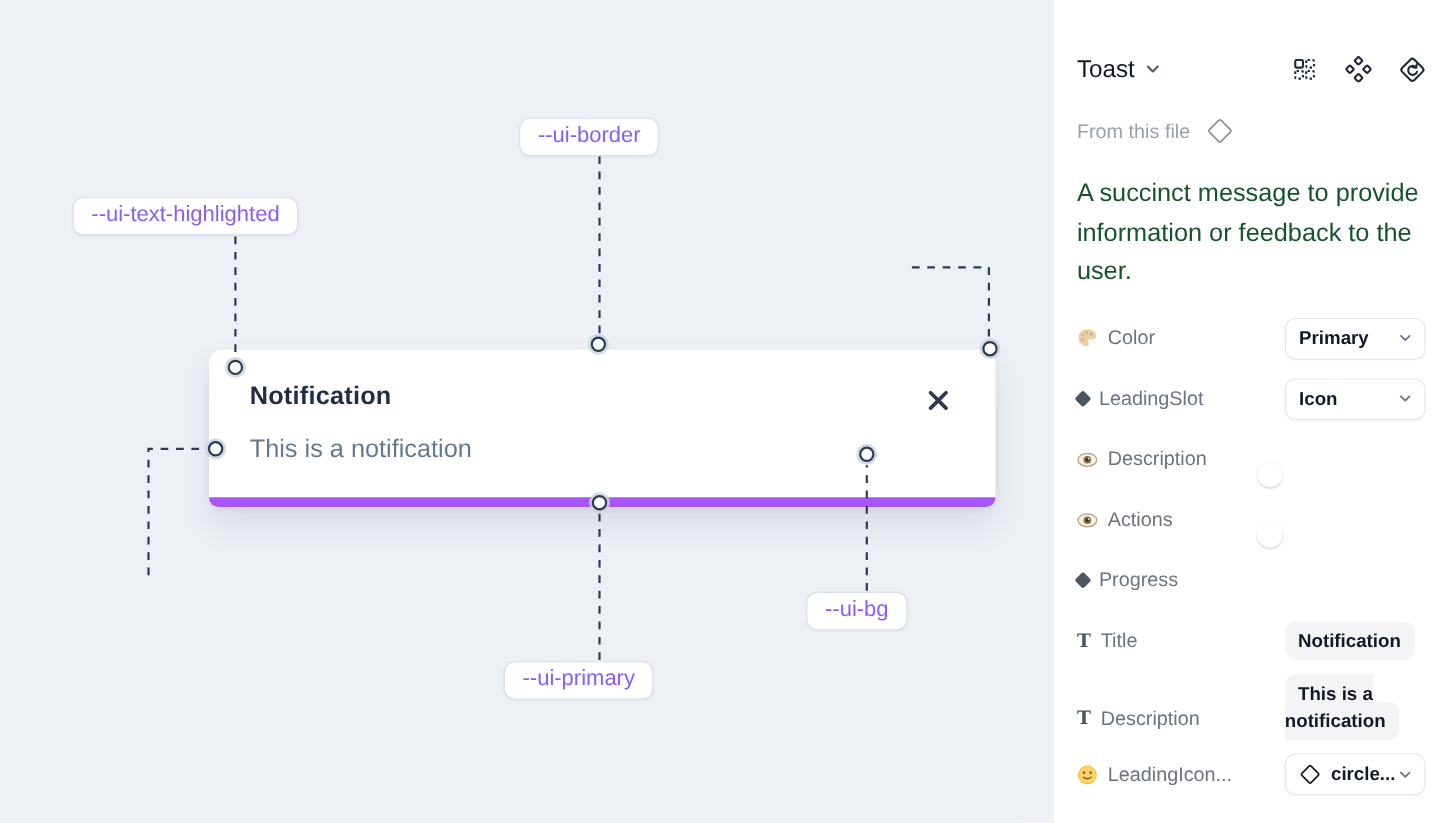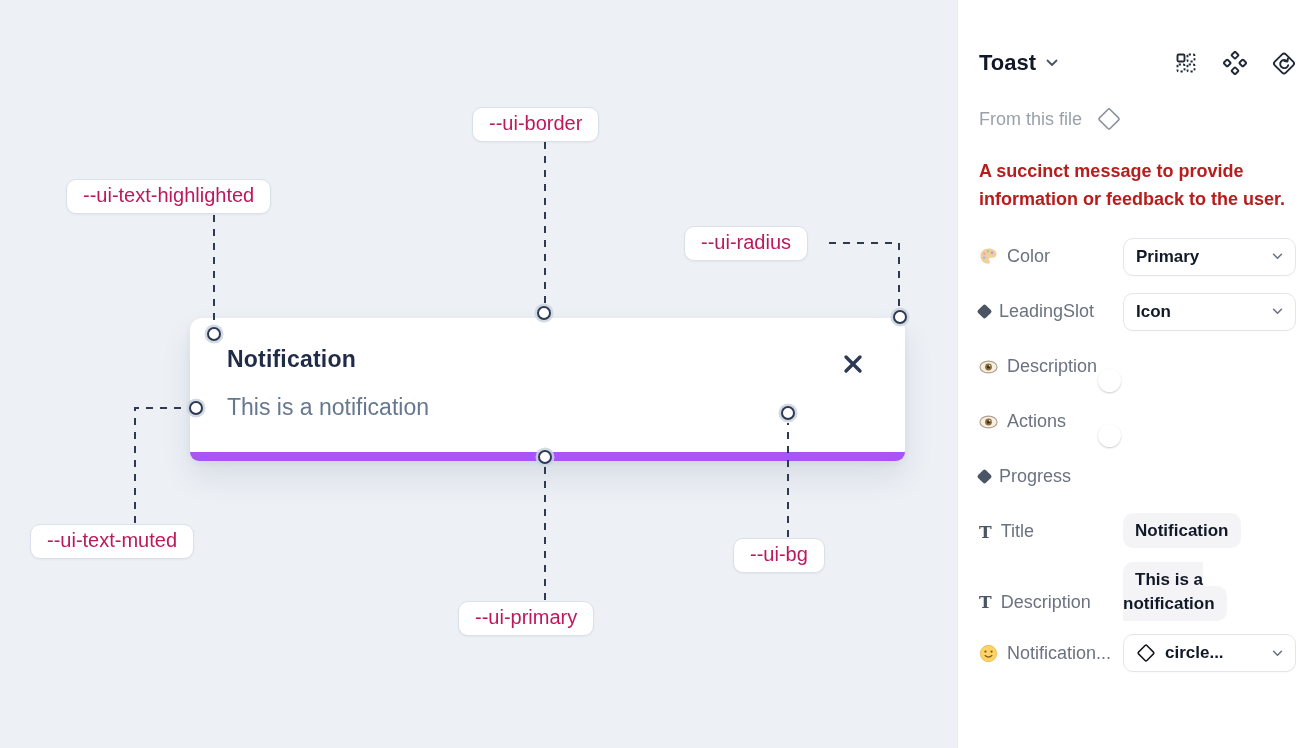--- a/index.html
+++ b/index.html
@@ -17,42 +17,42 @@
   .toast-desc { position: absolute; left: 37px; top: 76px; font-size: 23px; font-weight: 400; color: #66788f; }
   .toast-close { position: absolute; right: 38px; top: 32px; width: 28px; height: 28px;
     display: flex; align-items: center; justify-content: center; cursor: pointer; }
   .toast-progress { position: absolute; left: 0; bottom: 0; width: 100%; height: 9px;
     border-radius: 0 0 12px 12px; }
 
   .conn { position: absolute; width: 14px; height: 14px; border-radius: 50%;
     background: #fff; border: 2.5px solid #2e3a52; box-shadow: 0 0 0 2.5px rgba(203,211,223,.85); z-index: 4; }
 
   .pill { position: absolute; background: #fff; border: 1px solid #d9e0ea; border-radius: 10px;
-    padding: 4px 16px 6px; font-size: 20px; color: #be185d; white-space: nowrap; z-index: 5;
+    padding: 4px 16px 6px; font-size: 20px; color: #8b5cf6; white-space: nowrap; z-index: 5;
     box-shadow: 0 1px 2px rgba(30,42,70,.05); }
 
   
   .panel { position: absolute; left: 957px; top: 0; width: 355px; height: 748px; background: #fff;
     border-left: 1px solid #e8eaee; padding: 50px 16px 0 21px; }
   .panel-header { display: flex; align-items: center; margin-bottom: 30px; }
-  .panel-title { font-size: 22px; font-weight: 700; color: #111827; }
+  .panel-title { font-size: 22px; font-weight: 400; color: #111827; }
   .panel-title-chevron { margin-left: 10px; display: flex; }
   .header-icons { margin-left: auto; display: flex; gap: 25px; align-items: center; }
   .hicon { width: 24px; height: 24px; display: flex; align-items: center; justify-content: center; cursor: pointer; }
 
   .source-row { display: flex; align-items: center; gap: 14px; margin-bottom: 26px; }
   .source-text { font-size: 18px; color: #9aa1ab; }
 
-  .panel-desc { font-size: 18px; line-height: 1.55; color: #b91c1c; margin-bottom: 24px; max-width: 330px; font-weight: bold; }
+  .panel-desc { font-size: 23px; line-height: 1.55; color: #14532d; margin-bottom: 24px; max-width: 330px; }
 
   .prop-row { display: flex; align-items: center; margin-bottom: 17px; min-height: 38px; }
   .prop-row.tall { align-items: flex-start; }
   .prop-label { display: flex; align-items: center; gap: 9px; font-size: 18px; color: #6b7280; min-width: 0; }
   .prop-label .lbl-txt { white-space: nowrap; overflow: hidden; text-overflow: ellipsis; }
-  .prop-control { margin-left: auto; width: 173px; flex: none; }
+  .prop-control { margin-left: auto; width: 128px; flex: none; }
   .tall .prop-label { margin-top: 24px; }
 
   .dropdown { display: flex; align-items: center; width: 100%; height: 38px; background: #fff;
     border: 1px solid #e3e6ea; border-radius: 10px; padding: 0 12px; cursor: pointer;
     box-shadow: 0 1px 1px rgba(0,0,0,.02); }
   .dropdown .dd-value { font-size: 17px; font-weight: 700; color: #111827; white-space: nowrap; overflow: hidden; }
   .dropdown .dd-chevron { margin-left: auto; display: flex; }
   .dd-diamond { margin-right: 9px; display: flex; flex: none; }
 
   .toggle { width: 46px; height: 27px; border-radius: 14px; background: #2196f3; position: relative; cursor: pointer; }
@@ -97,22 +97,20 @@
 
     <div class="conn" style="left:207px; top:327px;"></div>
     <div class="conn" style="left:537px; top:306px;"></div>
     <div class="conn" style="left:893px; top:310px;"></div>
     <div class="conn" style="left:189px; top:401px;"></div>
     <div class="conn" style="left:538px; top:450px;"></div>
     <div class="conn" style="left:781px; top:406px;"></div>
 
     <div class="pill" style="left:66px;  top:179px;">--ui-text-highlighted</div>
     <div class="pill" style="left:472px; top:107px;">--ui-border</div>
-    <div class="pill" style="left:684px; top:226px;">--ui-radius</div>
-    <div class="pill" style="left:30px;  top:524px;">--ui-text-muted</div>
     <div class="pill" style="left:458px; top:601px;">--ui-primary</div>
     <div class="pill" style="left:733px; top:538px;text-align:center;">--ui-bg</div>
   </div>
 
   <div class="panel">
 
     <div class="panel-header">
       <span class="panel-title">Toast</span>
       <span class="panel-title-chevron">
         <svg width="12" height="8" viewBox="0 0 12 8">
@@ -253,21 +251,21 @@
     </div>
 
     <div class="prop-row">
       <span class="prop-label" style="max-width:160px;">
         <svg width="19" height="19" viewBox="0 0 20 20">
           <circle cx="10" cy="10" r="8.6" fill="#fcd364" stroke="#e8b23c" stroke-width="0.8"></circle>
           <circle cx="6.8" cy="8" r="1.2" fill="#7a5a14"></circle>
             <circle cx="13.2" cy="8" r="1.2" fill="#7a5a14"></circle>
           <path d="M6.4 12.2 Q10 15.2 13.6 12.2" stroke="#7a5a14" stroke-width="1.3" fill="none" stroke-linecap="round"></path>
         </svg>
-        <span class="lbl-txt">Notification...</span>
+        <span class="lbl-txt">LeadingIcon...</span>
       </span>
       <span class="prop-control">
         <span class="dropdown">
           <span class="dd-diamond">
             <svg width="20" height="20" viewBox="0 0 22 22">
               <rect x="4.5" y="4.5" width="13" height="13" rx="1.4" transform="rotate(45 11 11)" fill="none" stroke="#16181d" stroke-width="1.7"></rect>
             </svg>
           </span>
           <span class="dd-value">circle...</span>
           <span class="dd-chevron">

